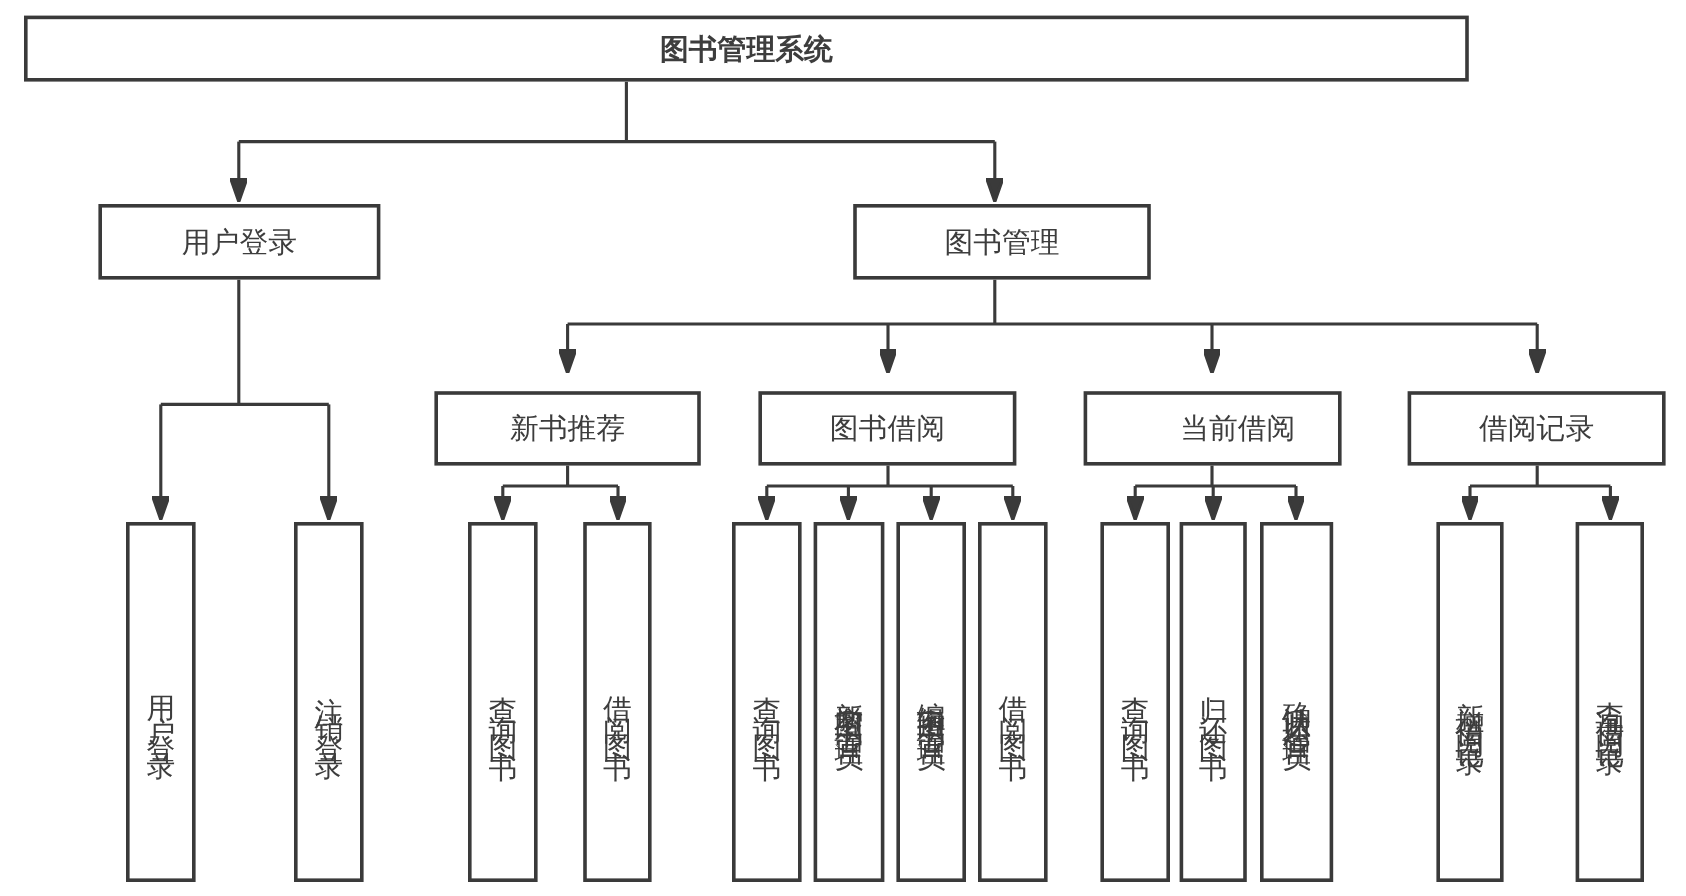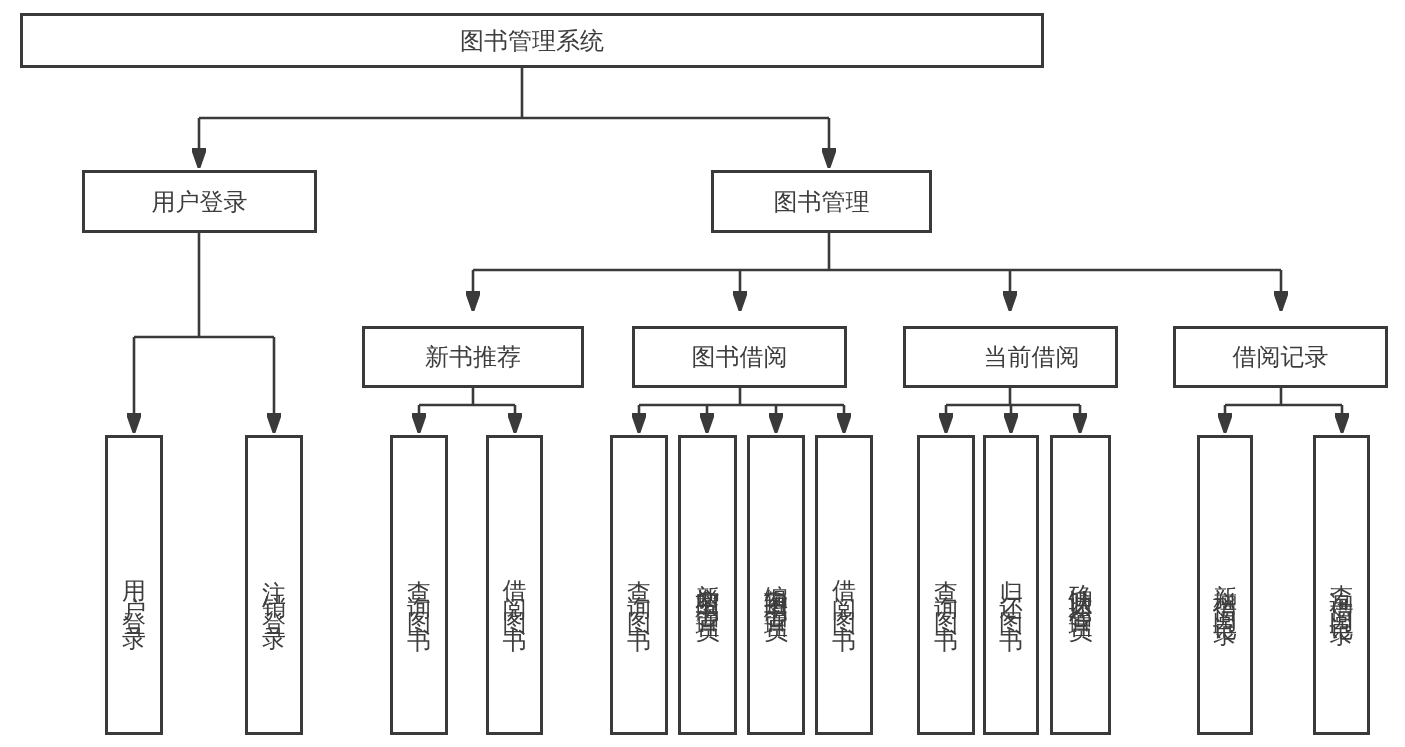--- a/index.html
+++ b/index.html
@@ -12,23 +12,23 @@
     background:var(--background);overflow:hidden;
   }
   .connectors{position:absolute;left:0;top:0;z-index:0;}
   .connectors path{stroke:var(--line);stroke-width:2.6px;fill:none;}
   .node{
     position:absolute;box-sizing:border-box;background:#fff;
     border:3px solid var(--line);color:var(--text);
     display:flex;align-items:center;justify-content:center;
     font-size:24px;z-index:1;white-space:nowrap;
   }
-  .root{left:20px;top:13px;width:1024px;height:55px;}
+  .root{left:20px;top:13px;width:1204px;height:55px;font-weight:bold;}
   .lv2a{left:82px;top:170px;width:235px;height:63px;}
-  .lv2b{left:711px;top:170px;width:221px;height:63px;font-family:Liberation Serif, serif;}
+  .lv2b{left:711px;top:170px;width:248px;height:63px;font-family:Liberation Serif, serif;}
   .lv3{top:326px;height:62px;}
   .lv3a{left:362px;width:222px;}
   .lv3b{left:632px;width:215px;font-family:Liberation Serif, serif;}
   .lv3c{left:903px;width:215px;padding-left:42px;}
   .lv3d{left:1173px;width:215px;}
   .leaf{top:435px;height:300px;}
   .leaf span{
     writing-mode:vertical-rl;text-orientation:mixed;
     display:block;line-height:1;
   }

